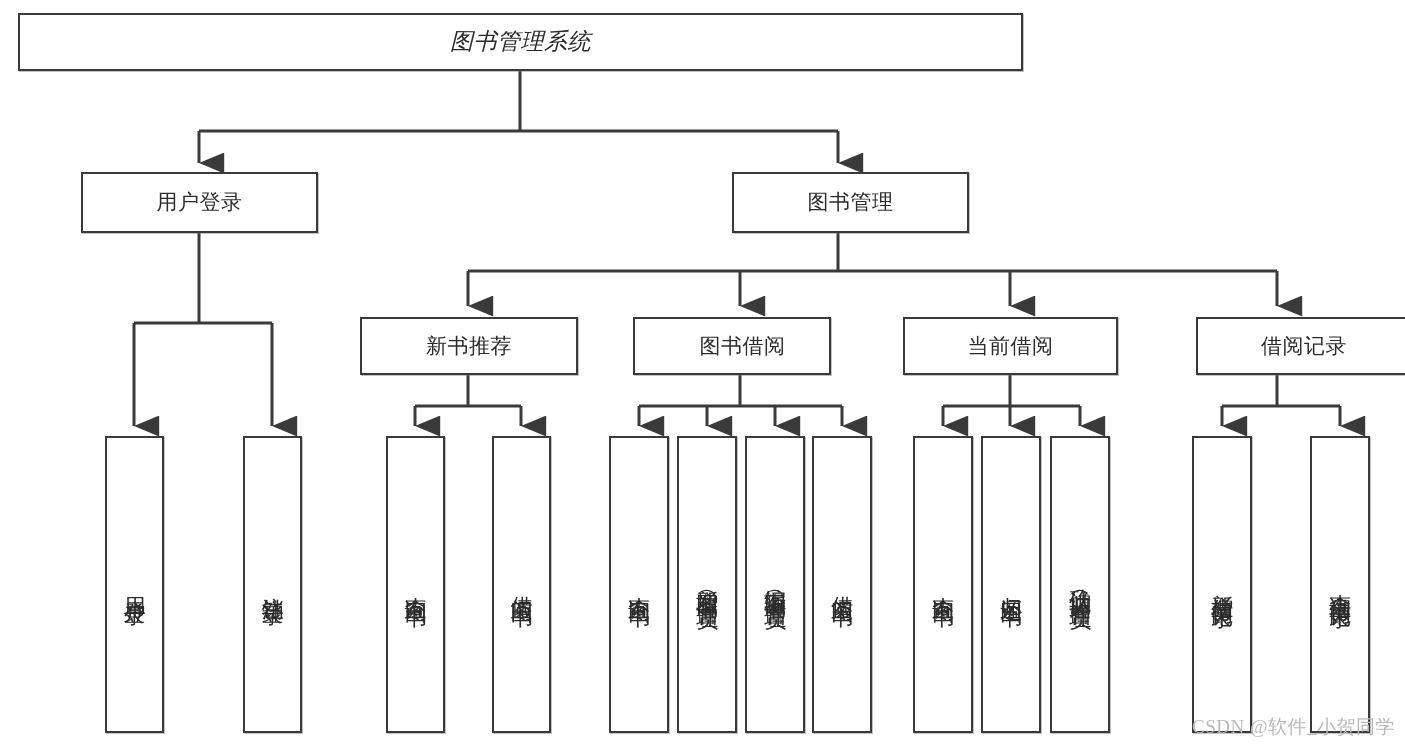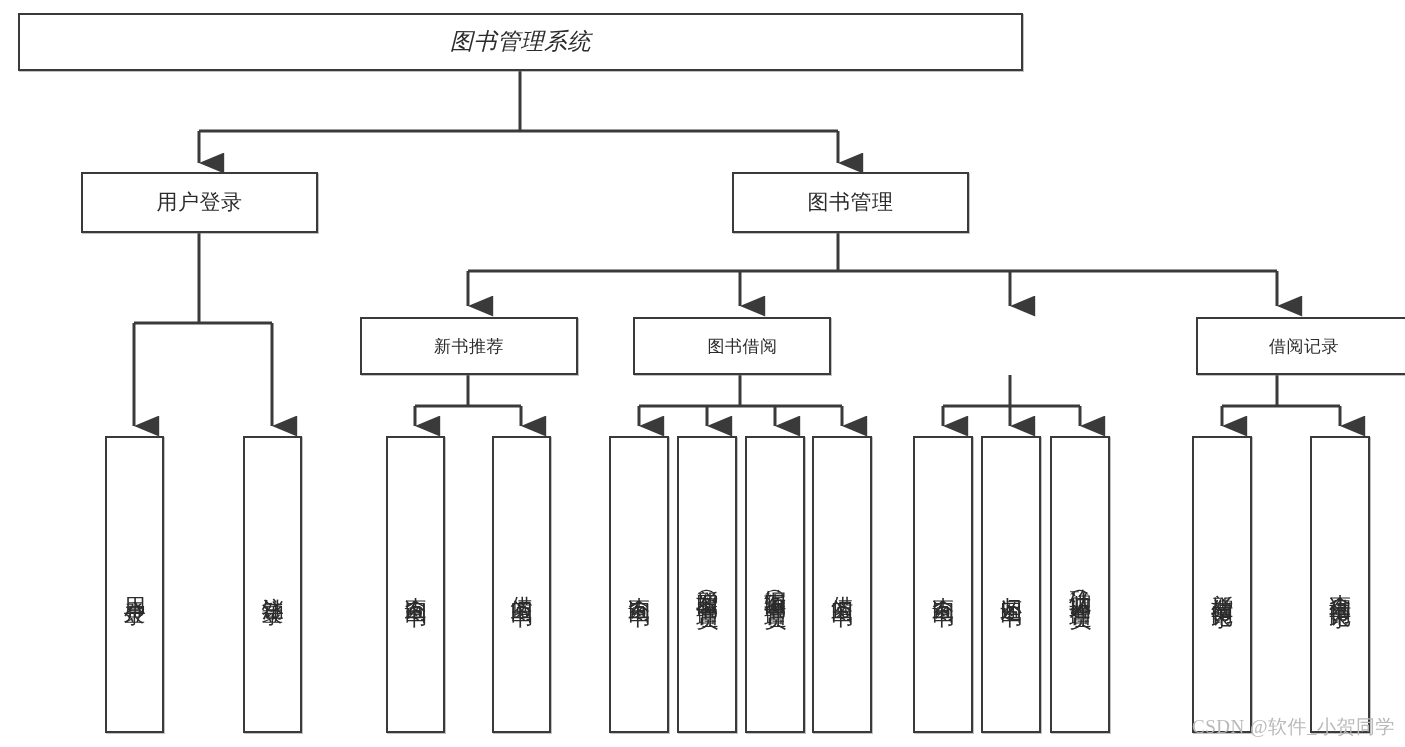--- a/index.html
+++ b/index.html
@@ -40,21 +40,21 @@
     display: block;
     text-align: center;
     line-height: 1.18;
     letter-spacing: 0.5px;
   }
   
   .n-root { font-size: 23px; font-style: italic; }
   
   .n-l2 { font-size: 21px; }
   
-  .n-l3 { font-size: 17px; }
+  .n-l3 { font-size: 21px; }
   
   .n-leaf {
     font-size: 22px;
   }
   .n-leaf .lbl {
     writing-mode: vertical-rl;
     text-orientation: upright;
     white-space: nowrap;
     line-height: 1.12;
     letter-spacing: 3px;
@@ -144,20 +144,23 @@
   </div>
 
   <div class="node n-l3" style="left:360px; top:317px; width:218px; height:58px;">
     <span class="lbl">新书推荐</span>
   </div>
 
   <div class="node n-l3" style="left:633px; top:317px; width:198px; height:58px;padding-left:21px;">
     <span class="lbl">图书借阅</span>
   </div>
 
+  <div class="node n-l3" style="left:903px; top:317px; width:215px; height:58px;">
+    <span class="lbl">当前借阅</span>
+  </div>
 
   <div class="node n-l3" style="left:1196px; top:317px; width:216px; height:58px;">
     <span class="lbl">借阅记录</span>
   </div>
 
   <div class="node n-leaf" style="left:105px; top:436px; width:59px; height:297px;">
     <span class="lbl">用户登录</span>
   </div>
 
   <div class="node n-leaf" style="left:243px; top:436px; width:59px; height:297px;">

